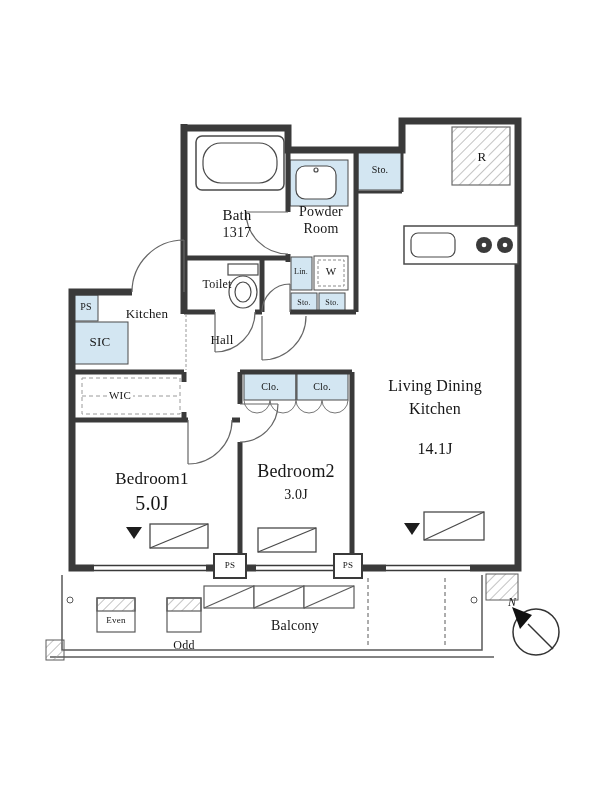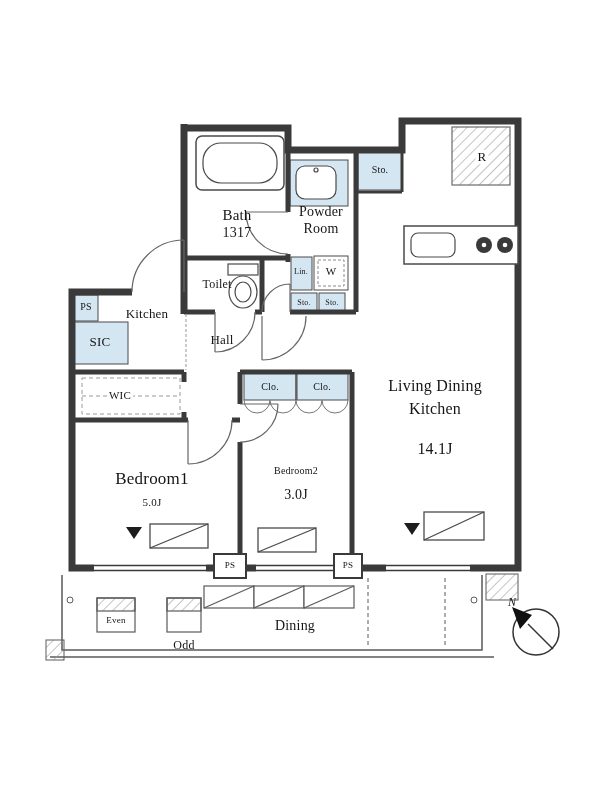--- a/index.html
+++ b/index.html
@@ -217,27 +217,27 @@
 <div class="lbl bg" style="left:120px;top:396px;font-size:11px">WIC</div>
 
 <div class="lbl" style="left:270px;top:387px;font-size:10px">Clo.</div>
 <div class="lbl" style="left:322px;top:387px;font-size:10px">Clo.</div>
 
 <div class="lbl" style="left:435px;top:386px;font-size:16px">Living Dining</div>
 <div class="lbl" style="left:435px;top:409px;font-size:16px">Kitchen</div>
 <div class="lbl" style="left:435px;top:449px;font-size:16px">14.1J</div>
 
 <div class="lbl" style="left:152px;top:479px;font-size:17px">Bedroom1</div>
-<div class="lbl" style="left:152px;top:503px;font-size:11px">5.0J</div>
-
-<div class="lbl" style="left:296px;top:471px;font-size:10px">Bedroom2</div>
+<div class="lbl" style="left:152px;top:503px;font-size:20px">5.0J</div>
+
+<div class="lbl" style="left:296px;top:471px;font-size:18px">Bedroom2</div>
 <div class="lbl" style="left:296px;top:495px;font-size:14px">3.0J</div>
 
 <div class="lbl" style="left:230px;top:566px;font-size:9px">PS</div>
 <div class="lbl" style="left:348px;top:566px;font-size:9px">PS</div>
 
-<div class="lbl" style="left:295px;top:626px;font-size:14px">Dining</div>
+<div class="lbl" style="left:295px;top:626px;font-size:14px">Balcony</div>
 <div class="lbl" style="left:116px;top:621px;font-size:9px">Even</div>
 <div class="lbl" style="left:184px;top:645px;font-size:12px">Odd</div>
 
 <div class="lbl" style="left:512px;top:602px;font-size:12px;font-style:italic">N</div>
 
 </div>
 
 </body></html>

